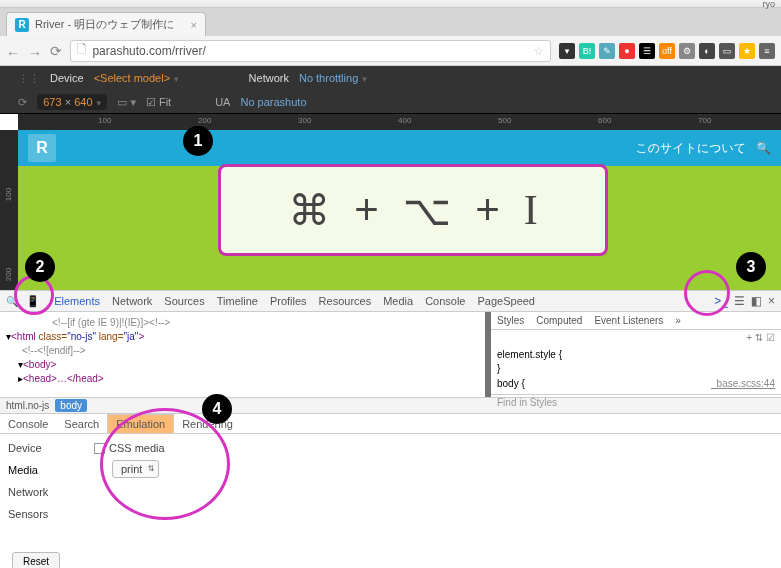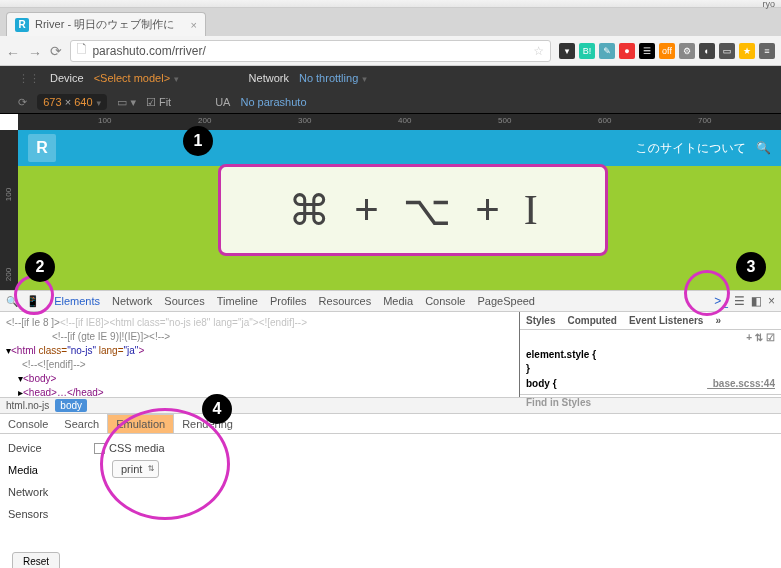--- a/index.html
+++ b/index.html
@@ -52,21 +52,21 @@
 
 .dt-tabs { height:22px; border-top:1px solid #ccc; border-bottom:1px solid #ccc; background:#f3f3f3; display:flex; align-items:center; padding:0 6px; gap:2px; font-size:11px; color:#555; position:relative; }
 .dt-tab { padding:0 6px; height:100%; display:flex; align-items:center; cursor:pointer; }
 .dt-tab.active { color:#2962cc; }
 .dt-right { position:absolute; right:6px; display:flex; gap:6px; align-items:center; font-size:12px; color:#666; }
 .dt-blueicon { color:#2962cc; }
 
 
 .dt-body { display:flex; height:86px; border-bottom:1px solid #ccc; }
 .dt-elements { flex:1; font-family:Menlo,monospace; font-size:10px; padding:4px 6px; overflow:hidden; line-height:1.4; }
-.dt-styles { width:262px; border-left:1px solid #737373; font-size:10px;font-weight:bold; }
+.dt-styles { width:296px; border-left:6px solid #737373; font-size:10px; }
 .styles-tabs { height:18px; border-bottom:1px solid #ccc; display:flex; font-size:10px; }
 .styles-tab { padding:0 6px; display:flex; align-items:center; color:#555; }
 .styles-tab.active { background:#fff; }
 .styles-body { padding:3px 6px; font-family:Menlo,monospace; line-height:1.35; }
 .styles-link { float:right; color:#888; text-decoration:underline; }
 .styles-find { border-top:1px solid #ccc; color:#999; padding:2px 6px; font-size:10px; }
 .crumbs { height:16px; background:#f3f3f3; border-bottom:1px solid #ccc; font-size:10px; color:#555; display:flex; align-items:center; padding:0 6px; gap:6px; }
 .crumb-body { background:#4a90d9; color:#fff; padding:1px 5px; border-radius:2px; }
 
 
@@ -207,21 +207,20 @@
   <div class="dt-right">
     <span class="dt-blueicon">&gt;_</span>
     <span>☰</span>
     <span>◧</span>
     <span>×</span>
   </div>
 </div>
 
 <div class="dt-body">
   <div class="dt-elements">
-    <div><span class="code-grey">&lt;!--[if</span><span class="code-grey"> Ie 8 ]&gt;</span><span class="code-grey" style="opacity:.5;">&lt;!--[if IE8]&gt;&lt;html class="no-js ie8" lang="ja"&gt;&lt;![endif]--&gt;</span></div>
     <div class="code-grey" style="padding-left:4px;margin-left:42px;">&lt;!--[if (gte IE 9)|!(IE)]&gt;&lt;!--&gt;</div>
     <div style="padding-left:0;">▾<span class="code-purple">&lt;html</span><span class="code-brown"> class=</span><span class="code-blue">"no-js"</span><span class="code-brown"> lang=</span><span class="code-blue">"ja"</span><span class="code-purple">&gt;</span></div>
     <div class="code-grey" style="padding-left:16px;">&lt;!--&lt;![endif]--&gt;</div>
     <div style="padding-left:12px;">▾<span class="code-purple">&lt;body&gt;</span></div>
     <div style="padding-left:12px;">▸<span class="code-purple">&lt;head&gt;…&lt;/head&gt;</span></div>
 
   </div>
   <div class="dt-styles">
     <div class="styles-tabs" id="styles-tabs">
         <div class="styles-tab active">Styles</div>

